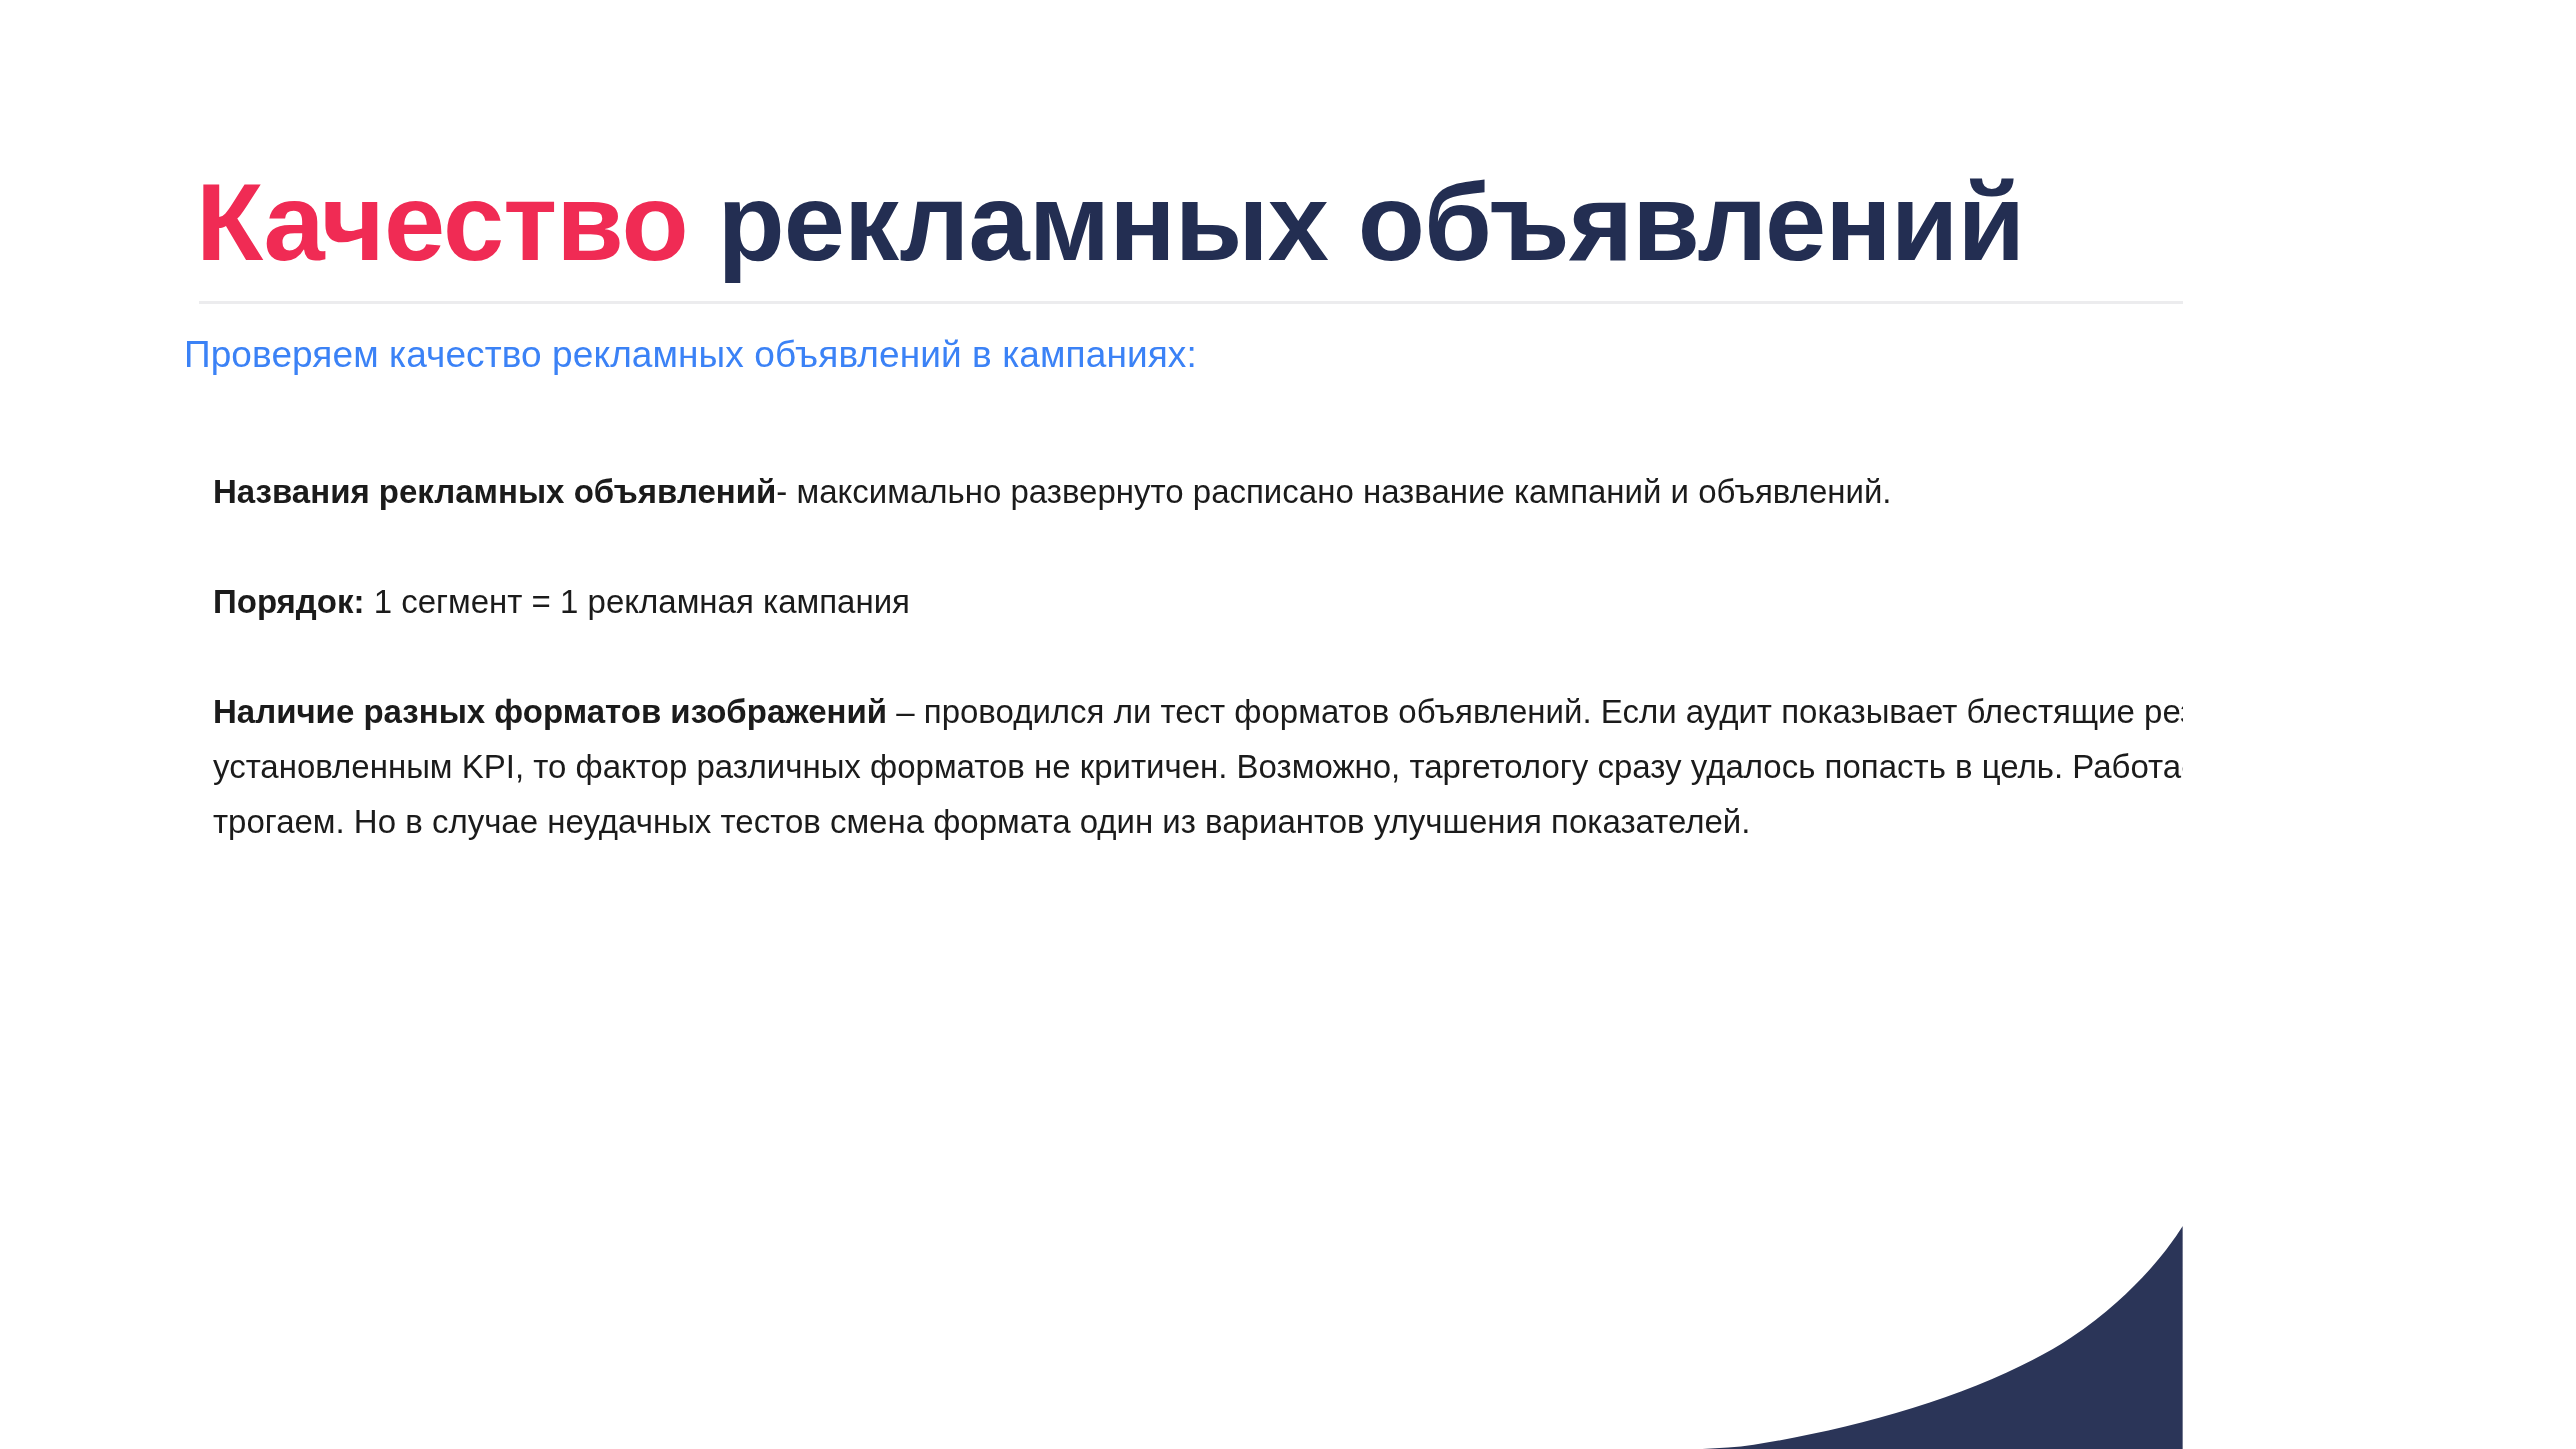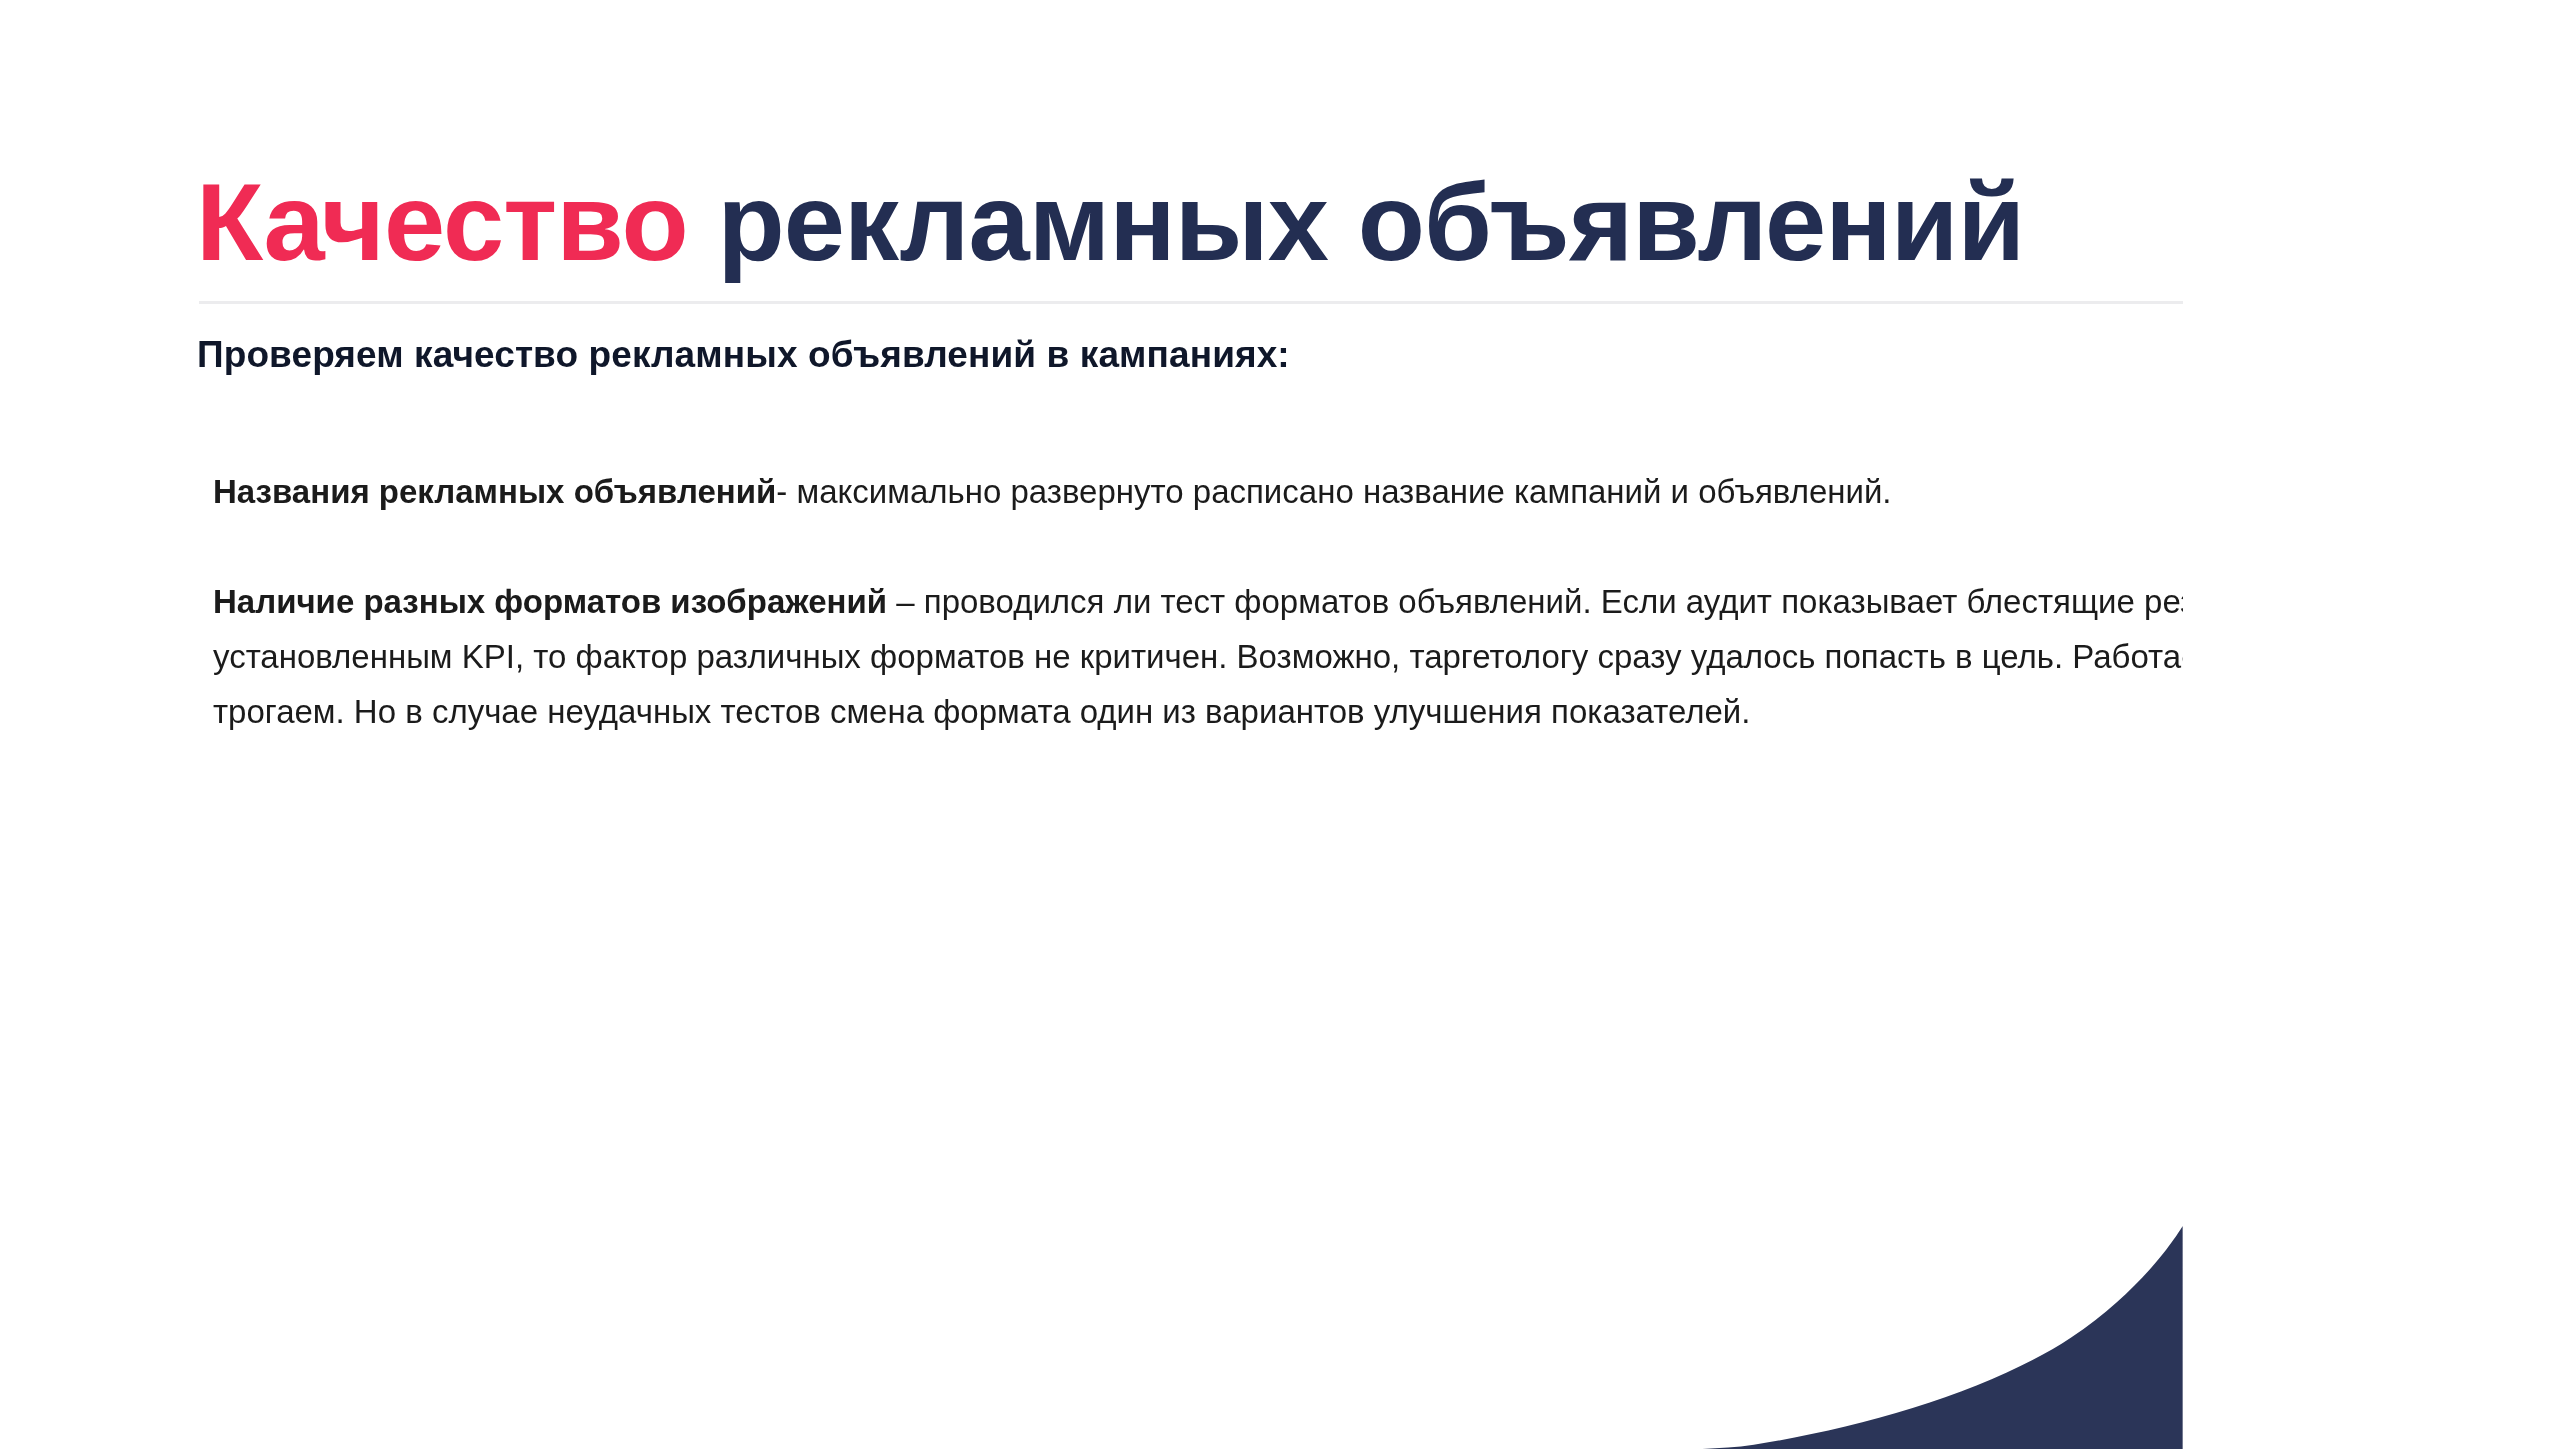--- a/index.html
+++ b/index.html
@@ -41,25 +41,25 @@
     left: 199px;
     top: 301px;
     width: 2227px;
     height: 2.6px;
     background: #ECECEE;
   }
 
   
   .subtitle {
     position: absolute;
-    left: 197px;
+    left: 184px;
     top: 331px;
     font-size: 37px;
-    font-weight: 700;
-    color: #0f172a;
+    font-weight: 400;
+    color: #3b82f6;
     line-height: 1.3;
     letter-spacing: 0.1px;
   }
 
   
   .body-block {
     position: absolute;
     left: 197px;
     top: 464px;
     width: 2172px;
@@ -108,20 +108,21 @@
   <h1 class="title"><span class="accent">Качество</span><span class="main"> рекламных объявлений</span></h1>
 
   <div class="divider"></div>
 
   <div class="subtitle">Проверяем качество рекламных объявлений в кампаниях:</div>
 
   <div class="body-block">
 
     <p class="para"><span class="b">Названия рекламных объявлений</span><span>- максимально развернуто расписано название кампаний и объявлений.</span><br></p>
 
+    <p class="para"><span class="b">Порядок:</span><span> 1 сегмент = 1 рекламная кампания</span></p>
 
     <p class="para tight"><span class="b">Наличие разных форматов изображений</span><span> – проводился ли тест форматов объявлений. Если аудит показывает блестящие результаты по установленным KPI, то фактор различных форматов не критичен. Возможно, таргетологу сразу удалось попасть в цель. Работает – не трогаем. Но в случае неудачных тестов смена формата один из вариантов улучшения показателей.</span></p>
 
 
   </div>
 
   <div class="corner-wave">
     <svg width="481" height="223" viewBox="0 0 560 260" xmlns="http://www.w3.org/2000/svg">
       <path d="M560,0 C560,0 520,70 430,130 C340,190 190,235 60,255 C40,258 20,259 0,260 L560,260 Z" fill="#2B3558"></path>
     </svg>

